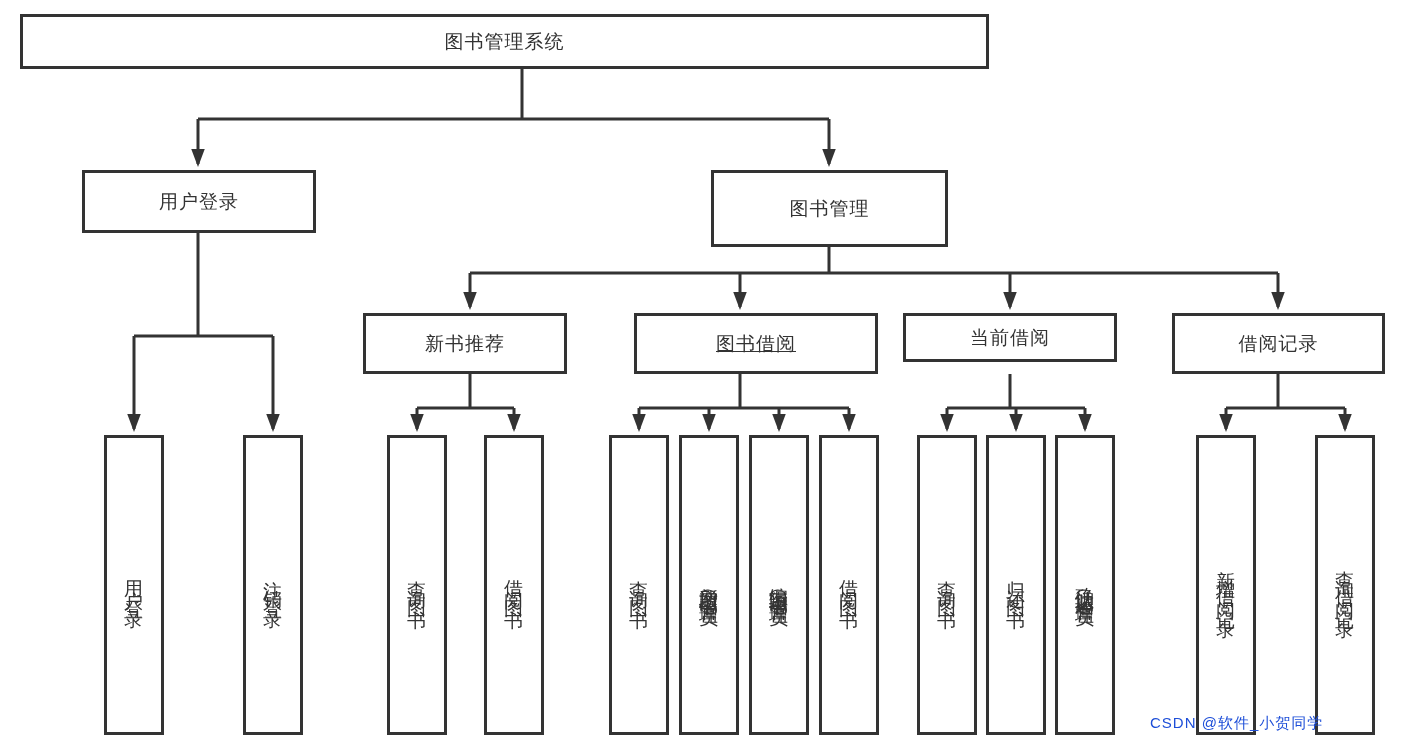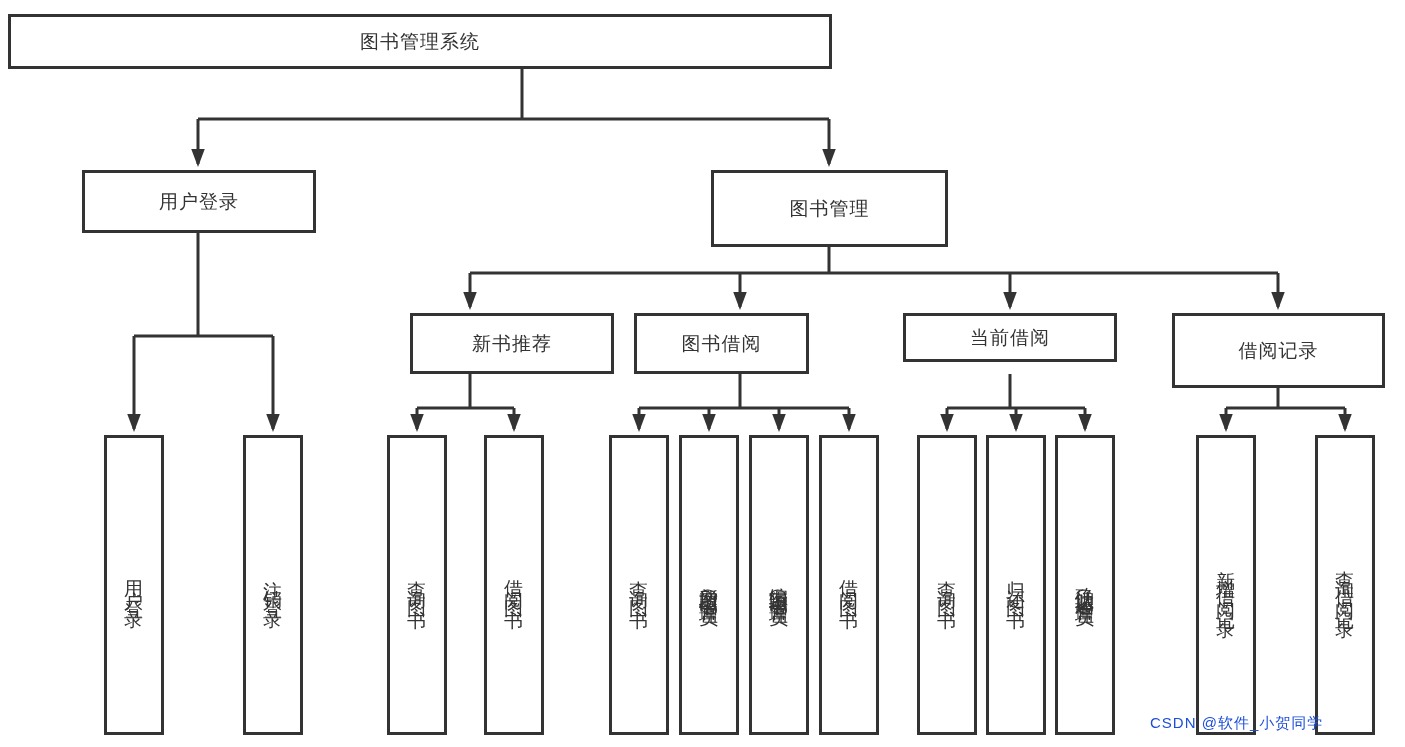--- a/index.html
+++ b/index.html
@@ -47,27 +47,27 @@
     text-orientation: mixed;
     font-size: 19px;
     letter-spacing: 10px;
     line-height: 1;
     white-space: nowrap;
   }
   .v-node .vtext.tight {
     letter-spacing: 3px;
   }
   
-  .n-root   { left: 8px;   top: 14px;  width: 824px; height: 55px; }
+  .n-root   { left: 20px;   top: 14px;  width: 969px; height: 55px; }
   .n-login  { left: 82px;   top: 170px; width: 234px;  height: 63px; }
   .n-mgmt   { left: 711px;  top: 170px; width: 237px;  height: 77px; }
-  .n-rec    { left: 363px;  top: 313px; width: 204px;  height: 61px; margin-left: 47px; }
-  .n-borrow { left: 634px;  top: 313px; width: 175px;  height: 61px; }
+  .n-rec    { left: 363px;  top: 313px; width: 204px;  height: 61px; }
+  .n-borrow { left: 634px;  top: 313px; width: 244px;  height: 61px; text-decoration: underline; }
   .n-cur    { left: 903px;  top: 313px; width: 214px;  height: 49px; }
-  .n-hist   { left: 1172px; top: 313px; width: 213px;  height: 75px; }
+  .n-hist   { left: 1172px; top: 313px; width: 213px;  height: 61px; }
   
   .l1  { left: 104px; }
   .l2  { left: 243px; }
   .l3  { left: 387px; }
   .l4  { left: 484px; }
   .l5  { left: 609px; }
   .l6  { left: 679px; }
   .l7  { left: 749px; }
   .l8  { left: 819px; }
   .l9  { left: 917px; }

